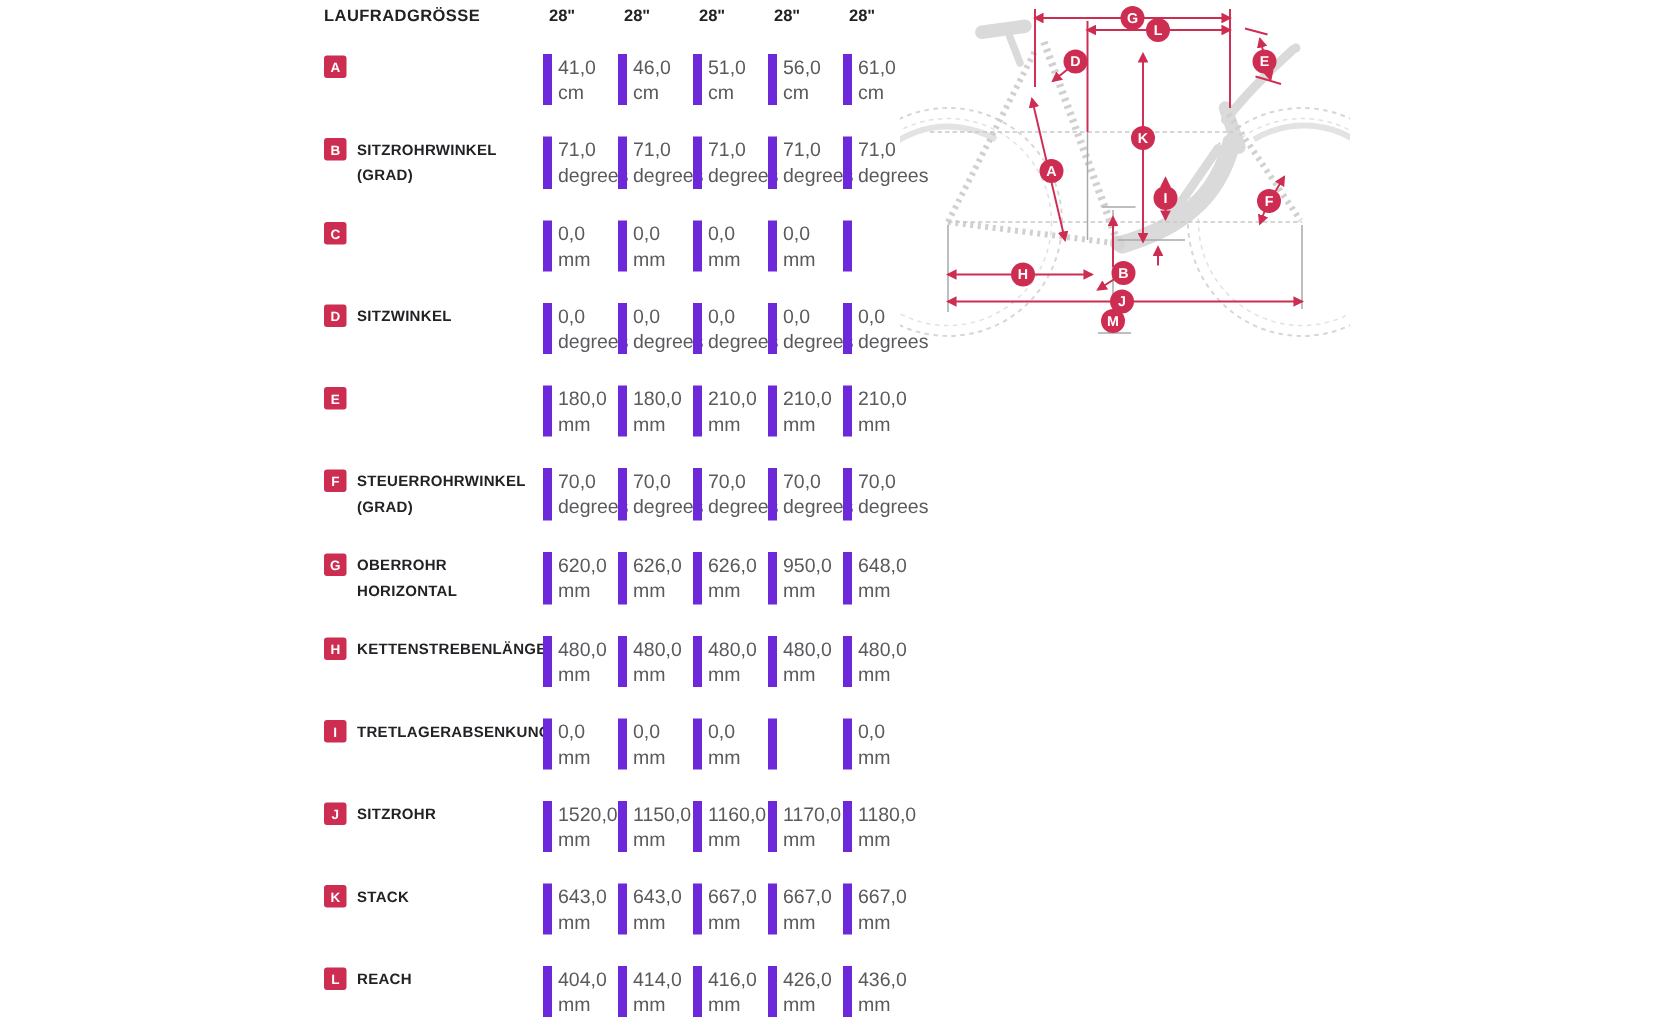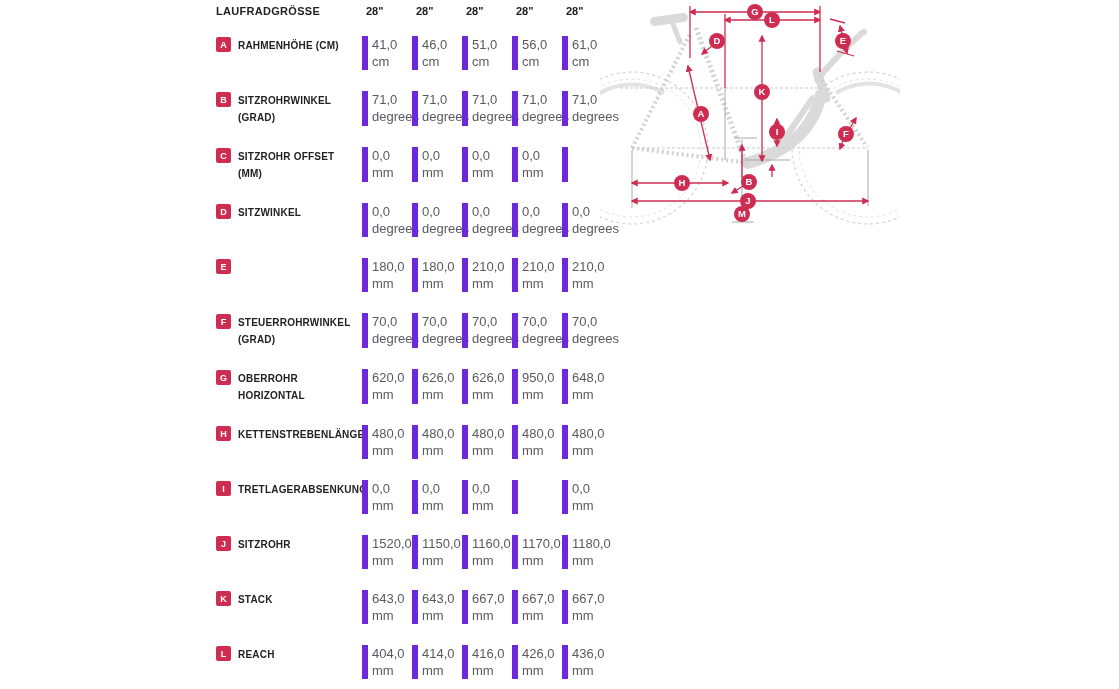--- a/index.html
+++ b/index.html
@@ -49,21 +49,20 @@
       <div class="hcol">28"</div>
       <div class="hcol">28"</div>
       <div class="hcol">28"</div>
       <div class="hcol">28"</div>
       <div class="hcol">28"</div>
     </div>
     <div>
     <div class="grow">
       <div class="lcell">
         <span class="chip">A</span>
-        <span class="lbl">RAHMENHÖHE (CM)</span>
       </div>
       <div class="vals">
             <div class="val">41,0 cm</div>
             <div class="val">46,0
 cm</div>
             <div class="val">51,0 cm</div>
             <div class="val">56,0
 cm</div>
             <div class="val">61,0 cm</div>
           </div>
@@ -85,21 +84,20 @@
             <div class="val">71,0
 degrees</div>
             <div class="val">71,0
 degrees</div>
           </div>
     </div>
 
     <div class="grow">
       <div class="lcell">
         <span class="chip">C</span>
-        <span class="lbl">SITZROHR OFFSET (MM)</span>
       </div>
       <div class="vals">
             <div class="val">0,0 mm</div>
             <div class="val">0,0 mm</div>
             <div class="val">0,0 mm</div>
             <div class="val">0,0 mm</div>
             <div class="val"></div>
           </div>
     </div>
 

